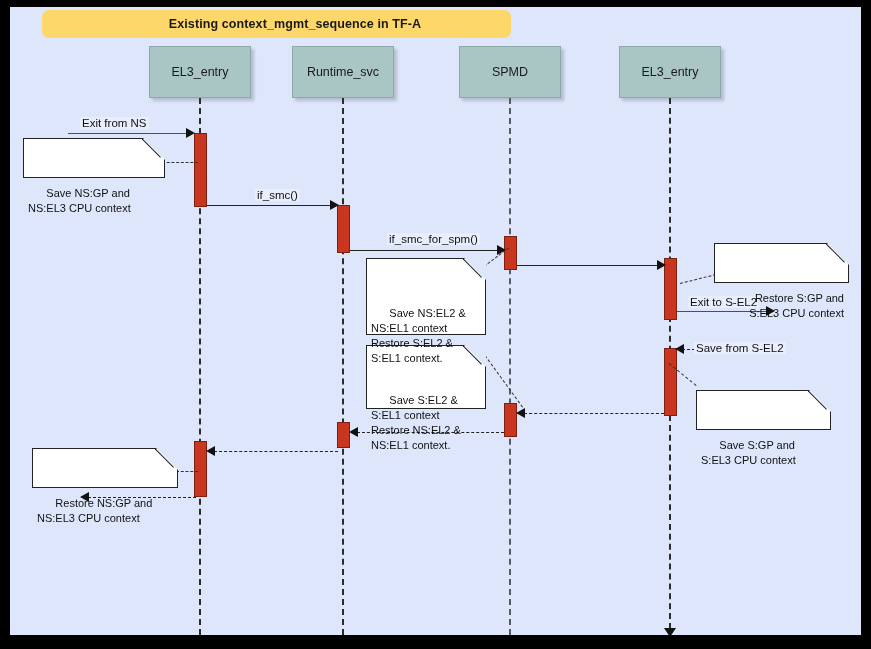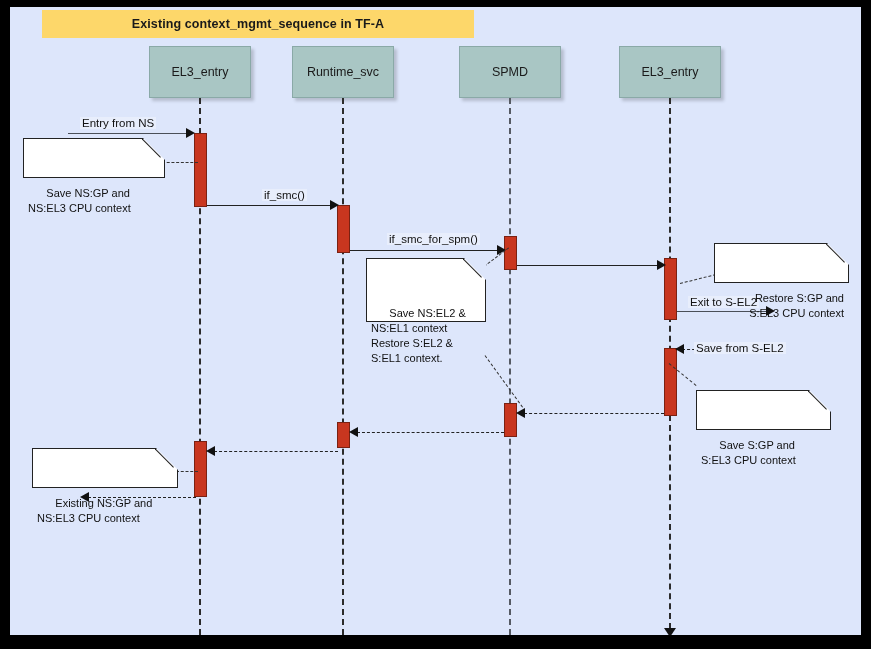--- a/index.html
+++ b/index.html
@@ -28,28 +28,29 @@
     overflow: hidden;
   }
   
   .title-banner {
     position: absolute;
     left: 32px;
     top: 3px;
     width: 432px;
     height: 28px;
     background: #fdd76a;
-    border-radius: 0;
+    border-radius: 7px;
     display: flex;
     align-items: center;
     justify-content: center;
     color: #1a1a1a;
     font-size: 12.5px;
     font-weight: bold;
     letter-spacing: 0.1px;
+    padding-left: 37px;
   }
   
   .lifeline-head {
     position: absolute;
     width: 102px;
     height: 52px;
     background: #a9c6c4;
     border: 1px solid #8aa9a7;
     box-shadow: 3px 3px 3px rgba(0,0,0,0.18);
     display: flex;
@@ -185,25 +186,25 @@
     <div class="activation" style="left:327px; top:198px; height:48px;"></div>
     <div class="activation" style="left:494px; top:229px; height:34px;"></div>
     <div class="activation" style="left:654px; top:251px; height:62px;"></div>
     <div class="activation" style="left:654px; top:341px; height:68px;"></div>
     <div class="activation" style="left:494px; top:396px; height:34px;"></div>
     <div class="activation" style="left:327px; top:415px; height:26px;"></div>
     <div class="activation" style="left:184px; top:434px; height:56px;"></div>
 
     <div class="msg-line gray" style="left:58px; top:126px; width:122px;"></div>
     <div class="arrowhead-r" style="left:176px; top:121px;"></div>
-    <div class="msg-label" style="left:70px; top:110px;">Entry from NS</div>
+    <div class="msg-label" style="left:70px; top:110px;">Exit from NS</div>
 
     <div class="msg-line" style="left:197px; top:198px; width:129px;"></div>
     <div class="arrowhead-r" style="left:320px; top:193px;"></div>
-    <div class="msg-label" style="left:252px; top:182px;">if_smc()</div>
+    <div class="msg-label" style="left:245px; top:182px;">if_smc()</div>
 
     <div class="msg-line" style="left:340px; top:243px; width:153px;"></div>
     <div class="arrowhead-r" style="left:487px; top:238px;"></div>
     <div class="msg-label" style="left:377px; top:226px;">if_smc_for_spm()</div>
 
     <div class="msg-line" style="left:507px; top:258px; width:146px;"></div>
     <div class="arrowhead-r" style="left:647px; top:253px;"></div>
 
     <div class="msg-line gray" style="left:667px; top:304px; width:95px;"></div>
     <div class="arrowhead-r" style="left:756px; top:299px;"></div>
@@ -227,49 +228,57 @@
 
     <div class="note-connector" style="left:152px; top:155px; width:36px;"></div>
     <div class="note" style="left:13px; top:131px; width:142px; height:40px;">
       <span class="fold"></span>
       <span class="fold-edge"></span>
       <span class="note-text">Save NS:GP and
 NS:EL3 CPU context</span>
     </div>
 
     <div class="note-connector" style="left:474px; top:259px; width:31px; transform:rotate(-37deg);"></div>
-    <div class="note" style="left:356px; top:251px; width:120px; height:64px;">
+    <div class="note" style="left:356px; top:251px; width:120px; height:77px;">
       <span class="fold"></span>
       <span class="fold-edge"></span>
       <span class="note-text">Save NS:EL2 &amp;
 NS:EL1 context
 Restore S:EL2 &amp;
 S:EL1 context.</span>
     </div>
 
     <div class="note-connector" style="left:670px; top:276px; width:42px; transform:rotate(-14deg);"></div>
     <div class="note" style="left:704px; top:236px; width:135px; height:40px;text-align:right;">
       <span class="fold"></span>
       <span class="fold-edge"></span>
       <span class="note-text">Restore S:GP and
 S:EL3 CPU context</span>
     </div>
 
     <div class="note-connector" style="left:475px; top:348px; width:64px; transform:rotate(54deg);"></div>
+    <div class="note" style="left:356px; top:338px; width:120px; height:64px;">
+      <span class="fold"></span>
+      <span class="fold-edge"></span>
+      <span class="note-text">Save S:EL2 &amp;
+S:EL1 context
+Restore NS:EL2 &amp;
+NS:EL1 context.</span>
+    </div>
 
     <div class="note-connector" style="left:659px; top:356px; width:35px; transform:rotate(39deg);"></div>
     <div class="note" style="left:686px; top:375px; width:135px; height:40px;margin-top:8px;">
       <span class="fold"></span>
       <span class="fold-edge"></span>
       <span class="note-text">Save S:GP and
 S:EL3 CPU context</span>
     </div>
 
     <div class="note-connector" style="left:166px; top:464px; width:22px;"></div>
     <div class="note" style="left:22px; top:441px; width:146px; height:40px;">
       <span class="fold"></span>
       <span class="fold-edge"></span>
-      <span class="note-text">Existing NS:GP and
+      <span class="note-text">Restore NS:GP and
 NS:EL3 CPU context</span>
     </div>
 
   </div>
 </div>
 
 </body></html>

